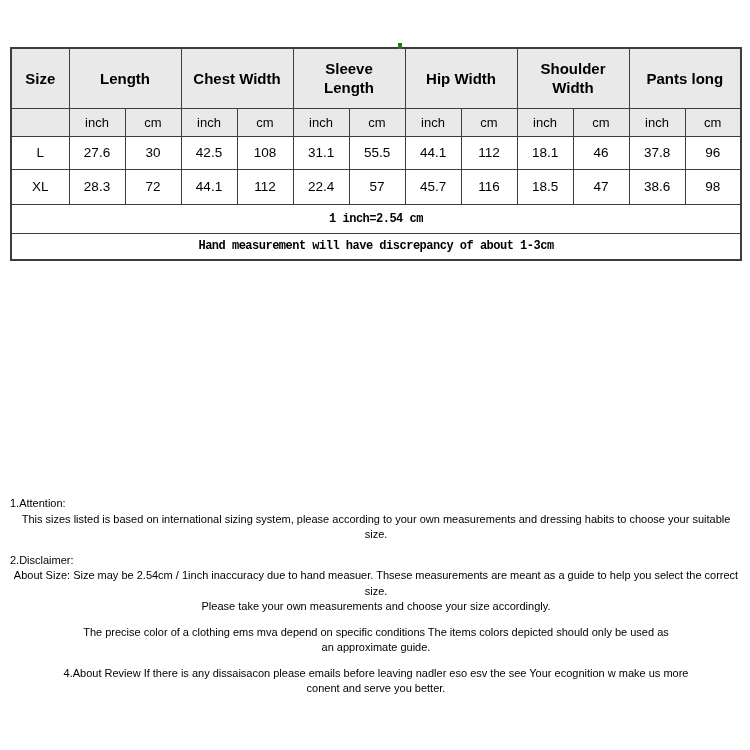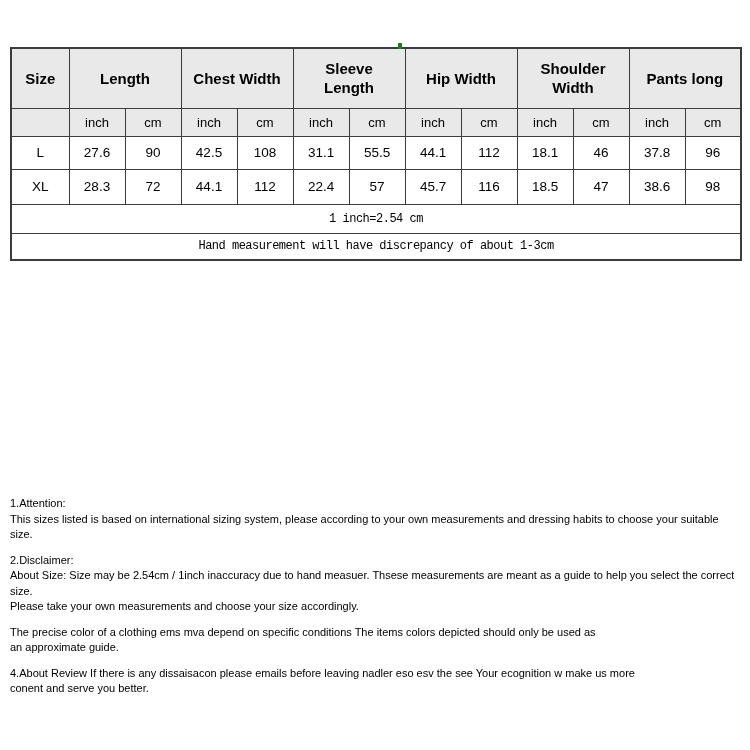--- a/index.html
+++ b/index.html
@@ -47,21 +47,21 @@
     font-size: 13px;
   }
   tr.data-row { height: 35px; }
   tr.data-row-first { height: 33px; }
   tr.data-row td { font-size: 13.5px; }
   tr.note-row-1 { height: 29px; }
   tr.note-row-2 { height: 27px; }
   .note-cell {
     font-family: "Liberation Mono", monospace;
     font-size: 12px;
-    font-weight: normal;
+    font-weight: bold;
     letter-spacing: -0.5px;
   }
 
   .corner-marker {
     position: absolute;
     left: 398px;
     top: 43px;
     width: 4px;
     height: 6px;
     background: var(--marker);
@@ -70,21 +70,21 @@
   .notes-block {
     position: absolute;
     left: 10px;
     top: 496px;
     width: 732px;
     font-size: 11px;
     line-height: 15.5px;
   }
   .note-section { margin-bottom: 10px; }
   .note-heading { white-space: pre-line; }
-  .note-body { white-space: pre-line; }
+  .note-body { white-space: pre-line; text-align: center; }
 </style>
 </head>
 <body>
 
 <table class="size-table">
   <colgroup>
     <col style="width:58px">
     <col style="width:56px">
       <col style="width:56px">
     <col style="width:56px">
@@ -122,21 +122,21 @@
     <td>cm</td>
     <td>inch</td>
     <td>cm</td>
     <td>inch</td>
     <td>cm</td>
   </tr>
 
   <tr class="data-row data-row-first">
     <td>L</td>
     <td>27.6</td>
-    <td>90</td>
+    <td>30</td>
     <td>42.5</td>
     <td>108</td>
     <td>31.1</td>
     <td>55.5</td>
     <td>44.1</td>
     <td>112</td>
     <td>18.1</td>
     <td>46</td>
     <td>37.8</td>
     <td>96</td>

